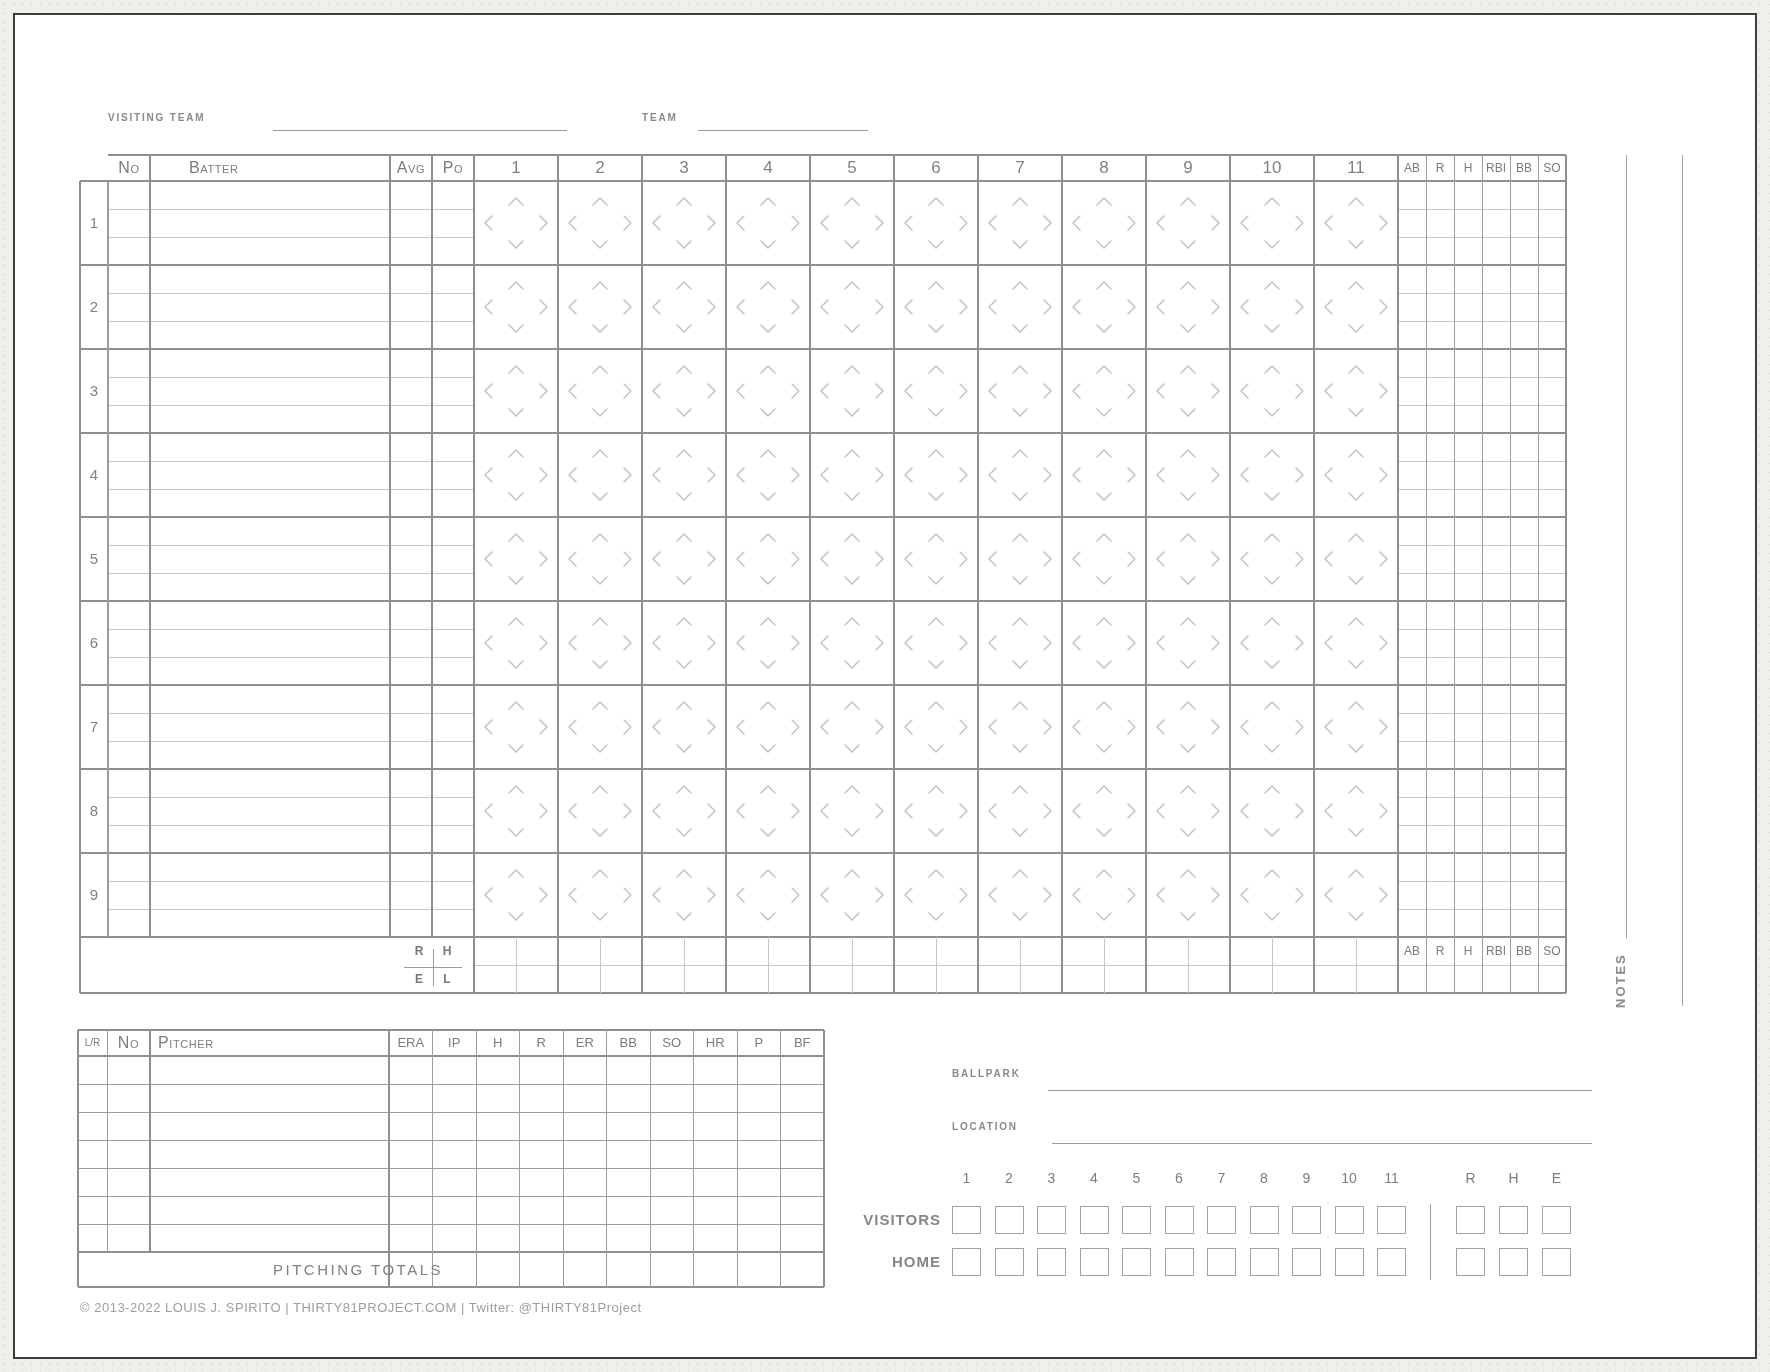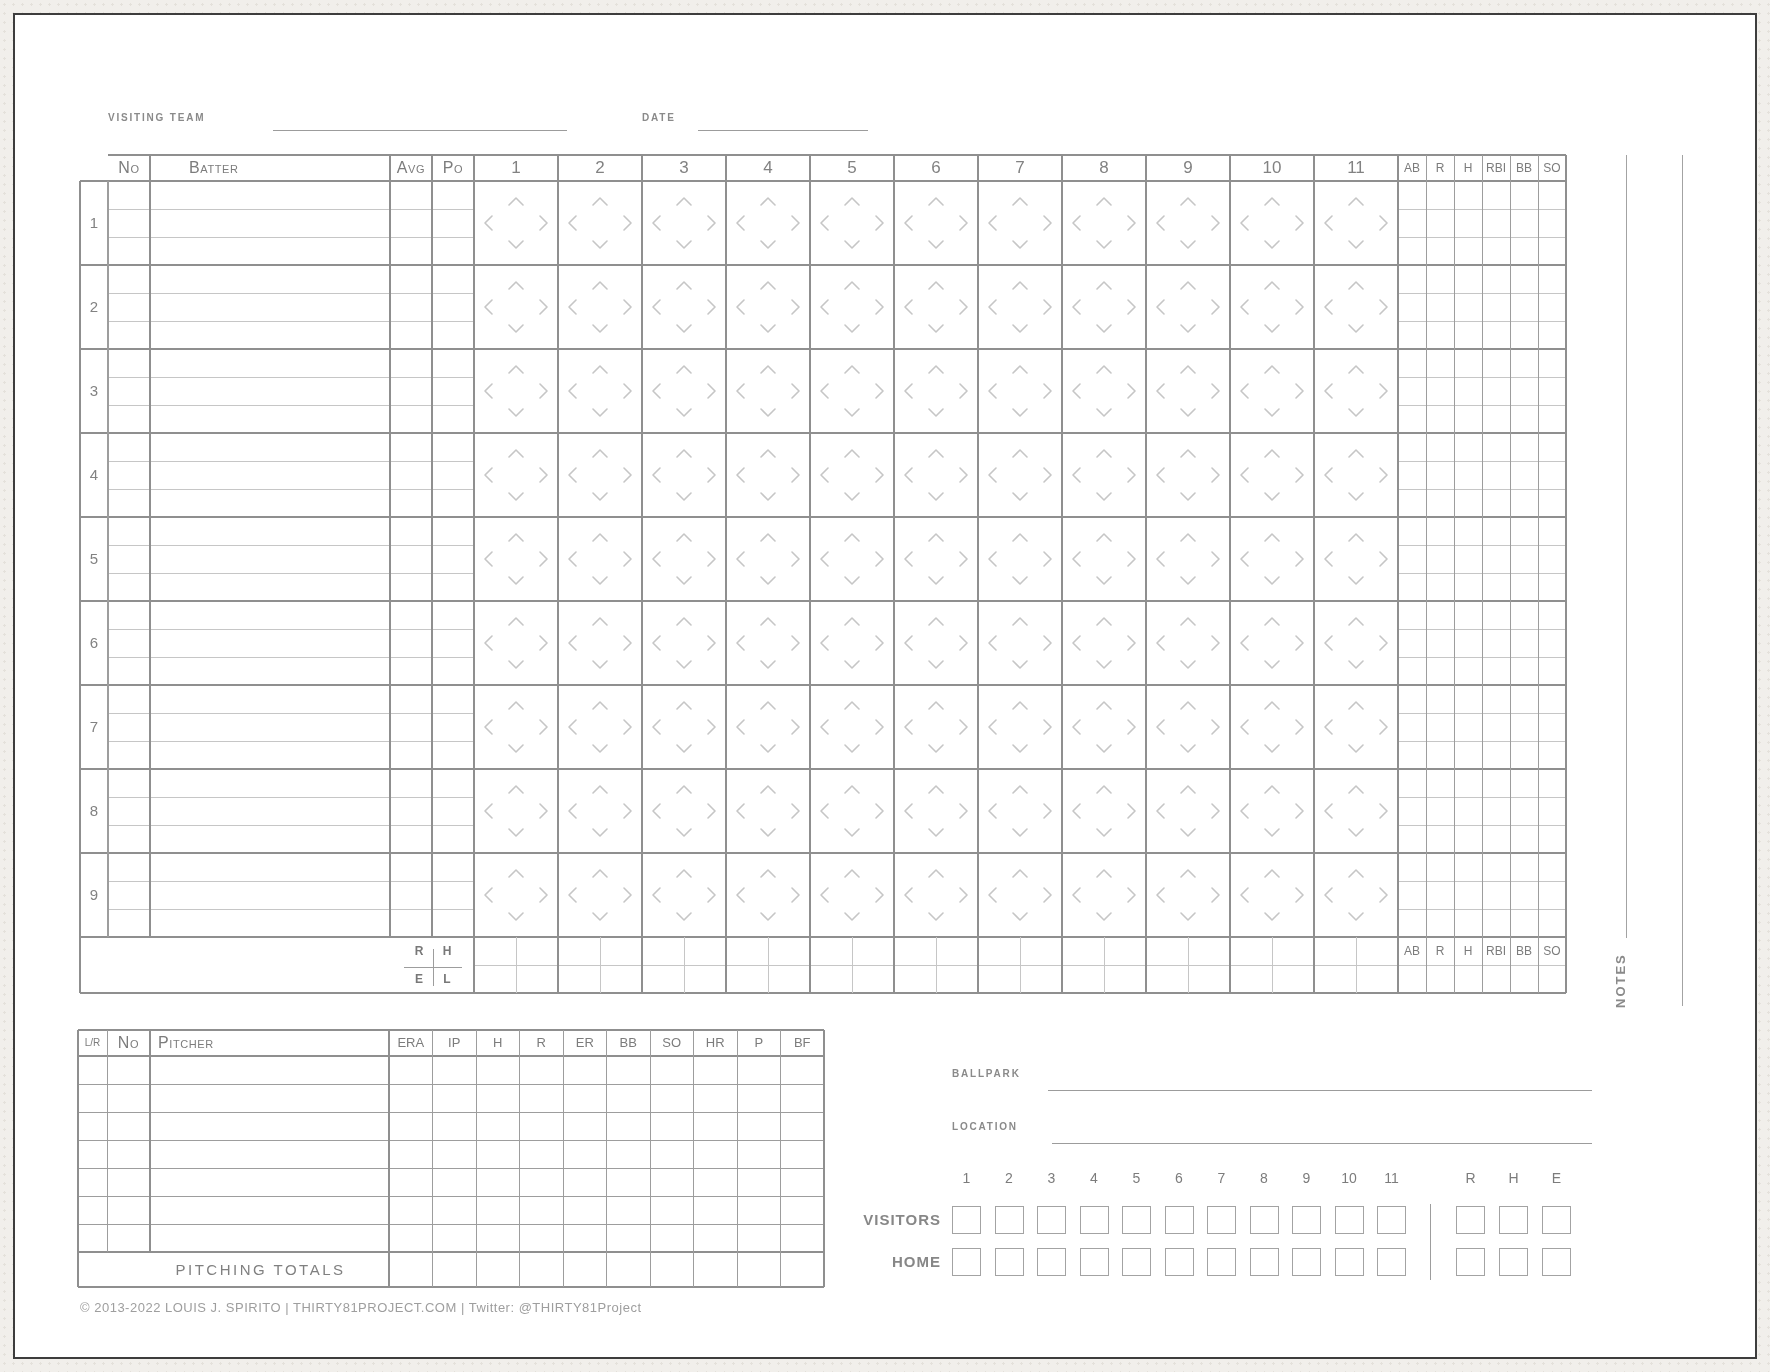--- a/index.html
+++ b/index.html
@@ -39,21 +39,21 @@
   .score-box { position:absolute; width:29px; height:28px; border:1.5px solid #a3a3a3; background:transparent; }
 </style>
 </head>
 <body>
 
 <div class="page"></div>
 
 <div class="big-lbl" style="left:108px;top:112px">VISITING TEAM</div>
 <div class="rule" style="left:273px;top:130px;width:294px"></div>
 
-<div class="big-lbl" style="left:642px;top:112px">DATE</div>
+<div class="big-lbl" style="left:642px;top:112px">TEAM</div>
 <div class="rule" style="left:698px;top:130px;width:170px"></div>
 
 <div class="abs" id="batting-table" style="left:80px;top:155px;width:1486px;height:838px">
     <div style="position: absolute; left: 28px; top: -1px; width: 1458px; height: 2px; background: rgb(143, 143, 143);"></div>
     <div style="position: absolute; left: 0px; top: 25px; width: 1486px; height: 2px; background: rgb(143, 143, 143);"></div>
     <div style="position: absolute; left: 0px; top: 109px; width: 1486px; height: 2px; background: rgb(143, 143, 143);"></div>
     <div style="position: absolute; left: 0px; top: 193px; width: 1486px; height: 2px; background: rgb(143, 143, 143);"></div>
     <div style="position: absolute; left: 0px; top: 277px; width: 1486px; height: 2px; background: rgb(143, 143, 143);"></div>
     <div style="position: absolute; left: 0px; top: 361px; width: 1486px; height: 2px; background: rgb(143, 143, 143);"></div>
     <div style="position: absolute; left: 0px; top: 445px; width: 1486px; height: 2px; background: rgb(143, 143, 143);"></div>
@@ -806,21 +806,21 @@
     <div class="hdr-stat2" style="position: absolute; left: 311px; top: 0px; width: 43.5px; height: 26px; line-height: 26px; text-align: center; white-space: nowrap;">ERA</div>
     <div class="hdr-stat2" style="position: absolute; left: 354.5px; top: 0px; width: 43.5px; height: 26px; line-height: 26px; text-align: center; white-space: nowrap;">IP</div>
     <div class="hdr-stat2" style="position: absolute; left: 398px; top: 0px; width: 43.5px; height: 26px; line-height: 26px; text-align: center; white-space: nowrap;">H</div>
     <div class="hdr-stat2" style="position: absolute; left: 441.5px; top: 0px; width: 43.5px; height: 26px; line-height: 26px; text-align: center; white-space: nowrap;">R</div>
     <div class="hdr-stat2" style="position: absolute; left: 485px; top: 0px; width: 43.5px; height: 26px; line-height: 26px; text-align: center; white-space: nowrap;">ER</div>
     <div class="hdr-stat2" style="position: absolute; left: 528.5px; top: 0px; width: 43.5px; height: 26px; line-height: 26px; text-align: center; white-space: nowrap;">BB</div>
     <div class="hdr-stat2" style="position: absolute; left: 572px; top: 0px; width: 43.5px; height: 26px; line-height: 26px; text-align: center; white-space: nowrap;">SO</div>
     <div class="hdr-stat2" style="position: absolute; left: 615.5px; top: 0px; width: 43.5px; height: 26px; line-height: 26px; text-align: center; white-space: nowrap;">HR</div>
     <div class="hdr-stat2" style="position: absolute; left: 659px; top: 0px; width: 43.5px; height: 26px; line-height: 26px; text-align: center; white-space: nowrap;">P</div>
     <div class="hdr-stat2" style="position: absolute; left: 702.5px; top: 0px; width: 43.5px; height: 26px; line-height: 26px; text-align: center; white-space: nowrap;">BF</div>
-    <div class="totals-lbl" style="position: absolute; left: 0px; top: 222px; width: 365px; height: 35px; line-height: 35px; text-align: center; white-space: nowrap;">PITCHING TOTALS</div>
+    <div class="totals-lbl" style="position: absolute; left: 0px; top: 222px; width: 365px; height: 35px; line-height: 35px; text-align: right; white-space: nowrap;">PITCHING TOTALS</div>
   </div>
 
 <div class="big-lbl" style="left:952px;top:1068px">BALLPARK</div>
 <div class="rule" style="left:1048px;top:1090px;width:544px"></div>
 
 <div class="big-lbl" style="left:952px;top:1121px">LOCATION</div>
 <div class="rule" style="left:1052px;top:1143px;width:540px"></div>
 
 <div class="abs" id="linescore" style="left:0;top:0;width:1770px;height:1372px;pointer-events:none">
     <div class="ls-num" style="position: absolute; left: 936.5px; top: 1168px; width: 60px; height: 20px; line-height: 20px; text-align: center; white-space: nowrap;">1</div>

